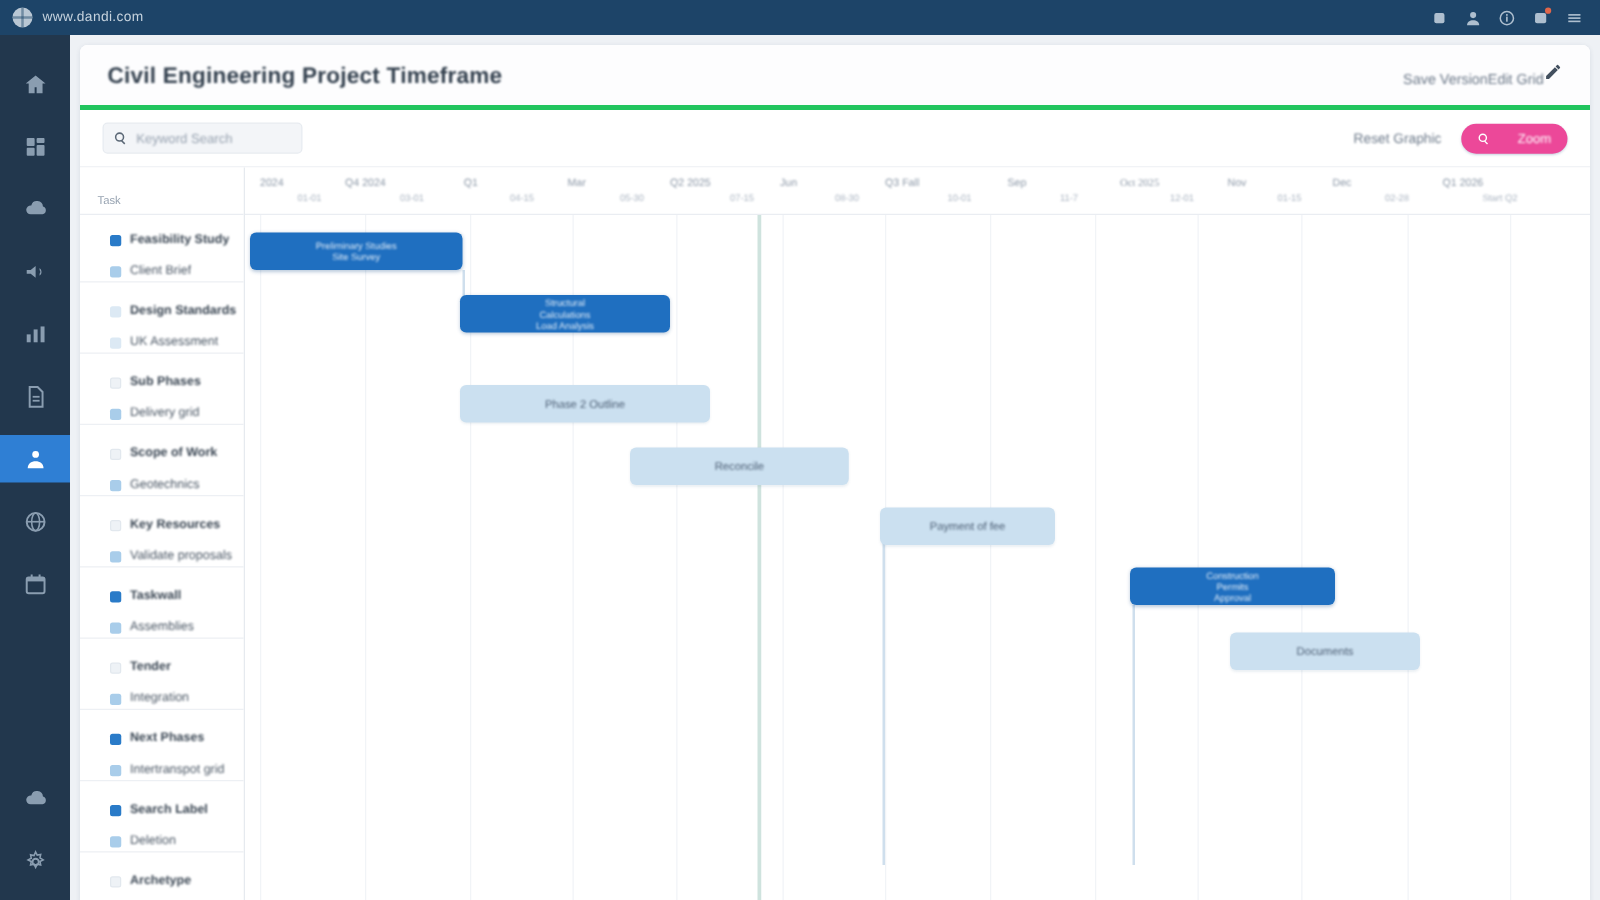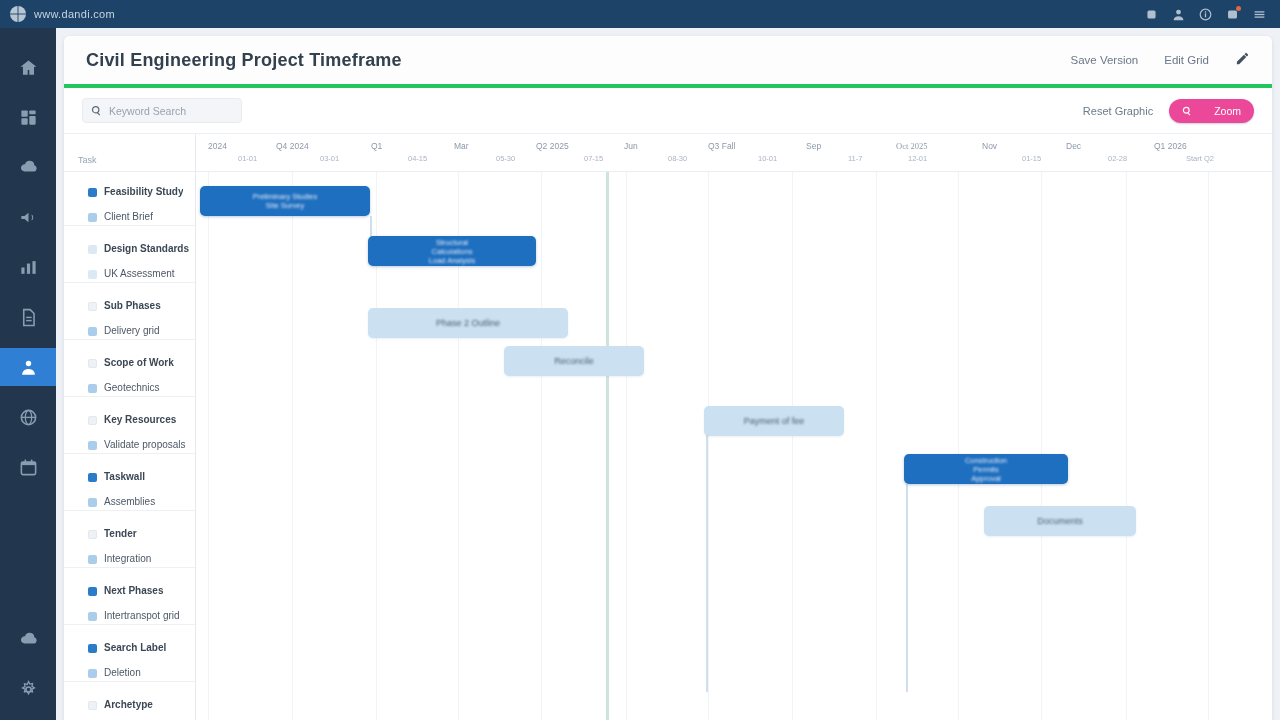--- a/index.html
+++ b/index.html
@@ -98,21 +98,21 @@
     padding: 0 22px;
     border-bottom: 4px solid #22c55e;
     background: #fdfdfe;
   }
   .page-title {
     font-size: 18px; font-weight: bold; color: #33404e;
     letter-spacing: .2px;
     filter: blur(.75px);
   }
   .header-actions {
-    margin-left: auto; display: flex; align-items: center; gap: 26px;
+    margin-left: auto; display: flex; align-items: flex-end; 
   }
   .header-link {
     font-size: 11.5px; color: #6b7889; filter: blur(.7px);
     cursor: pointer;
   }
   .pencil-icon svg { width: 15px; height: 15px; fill: #43505f; }
 
   
   .toolbar {
     height: 46px;
@@ -517,21 +517,21 @@
             <div class="th-major" style="left: 870px;">Dec</div>
             <div class="th-major" style="left: 958px;">Q1 2026</div>
             <div class="th-minor" style="left: 42px;">01-01</div>
             <div class="th-minor" style="left: 124px;">03-01</div>
             <div class="th-minor" style="left: 212px;">04-15</div>
             <div class="th-minor" style="left: 300px;">05-30</div>
             <div class="th-minor" style="left: 388px;">07-15</div>
             <div class="th-minor" style="left: 472px;">08-30</div>
             <div class="th-minor" style="left: 562px;">10-01</div>
             <div class="th-minor" style="left: 652px;">11-7</div>
-            <div class="th-minor" style="left: 712px; text-align: center;">12-01</div>
+            <div class="th-minor" style="left: 740px; text-align: center;">12-01</div>
             <div class="th-minor" style="left: 826px;">01-15</div>
             <div class="th-minor" style="left: 912px;">02-28</div>
             <div class="th-minor" style="left: 990px;">Start Q2</div>
           </div>
         <div id="grid-layer">
             <div class="grid-line" style="left: 12px;"></div>
             <div class="grid-line" style="left: 96px;"></div>
             <div class="grid-line" style="left: 180px;"></div>
             <div class="grid-line" style="left: 262px;"></div>
             <div class="grid-line" style="left: 345px;"></div>
@@ -554,21 +554,21 @@
               <div class="bl">Site Survey</div>
             </div>
             <div class="bar primary" style="left: 172px; top: 102px; width: 168px;">
               <div class="bl">Structural</div>
               <div class="bl">Calculations</div>
               <div class="bl">Load Analysis</div>
             </div>
             <div class="bar light" style="left: 172px; top: 174px; width: 200px;">
               <div class="bl">Phase 2 Outline</div>
             </div>
-            <div class="bar light" style="left: 308px; top: 212px; width: 140px;">
+            <div class="bar light" style="left: 308px; top: 224px; width: 175px;">
               <div class="bl">Reconcile</div>
             </div>
             <div class="bar light" style="left: 508px; top: 272px; width: 140px;">
               <div class="bl">Payment of fee</div>
             </div>
             <div class="bar primary" style="left: 708px; top: 320px; width: 164px;">
               <div class="bl">Construction</div>
               <div class="bl">Permits</div>
               <div class="bl">Approval</div>
             </div>

